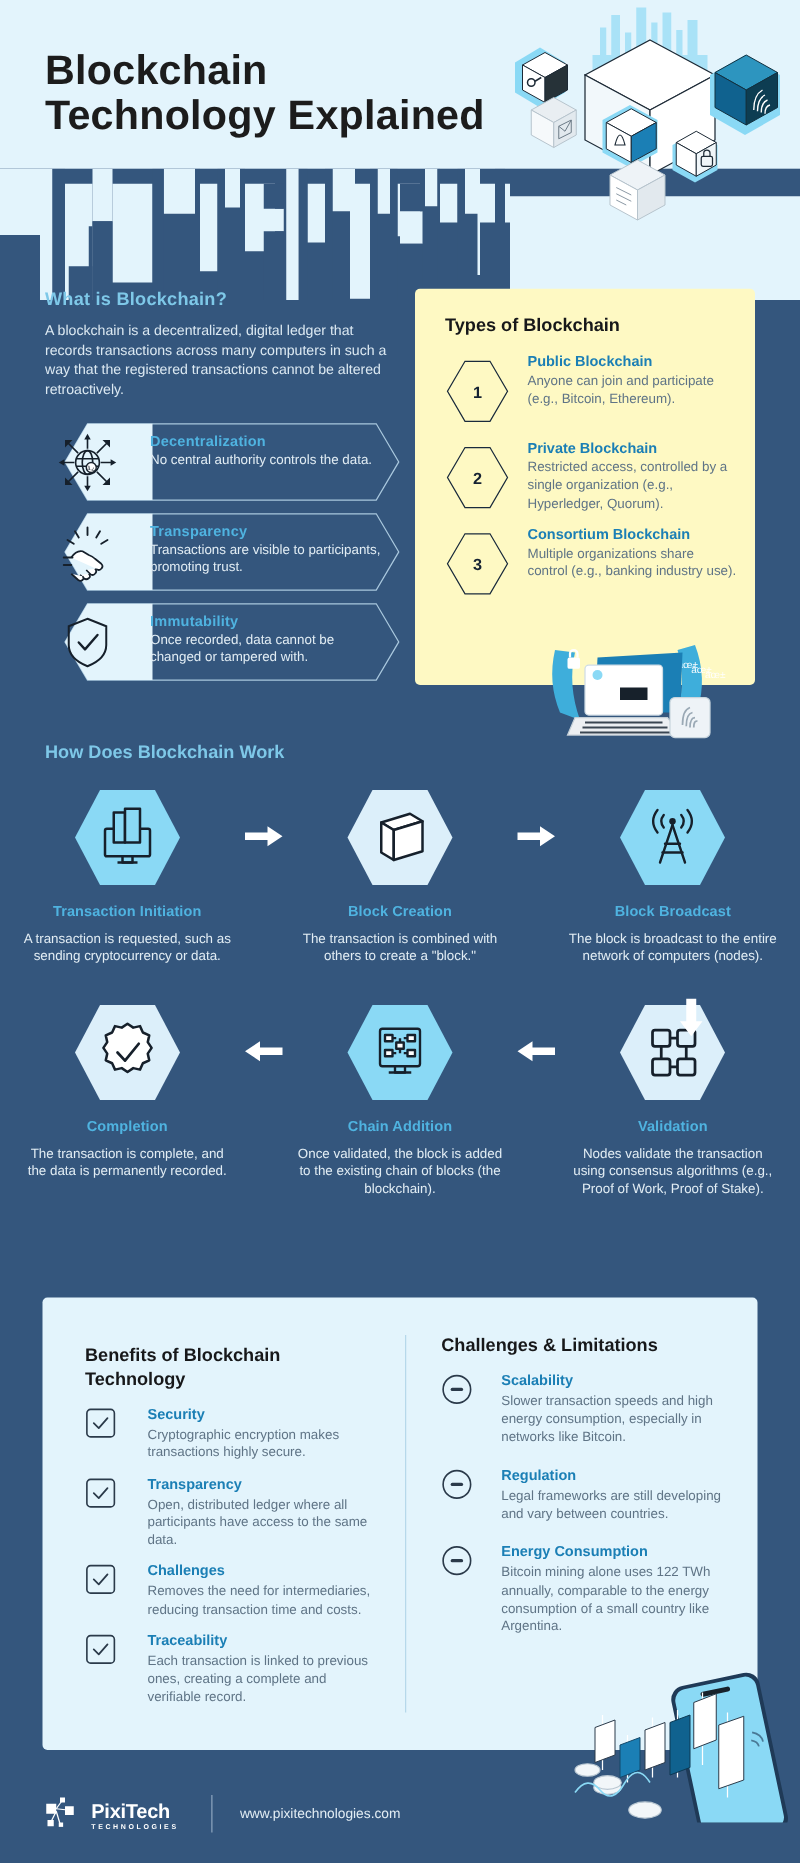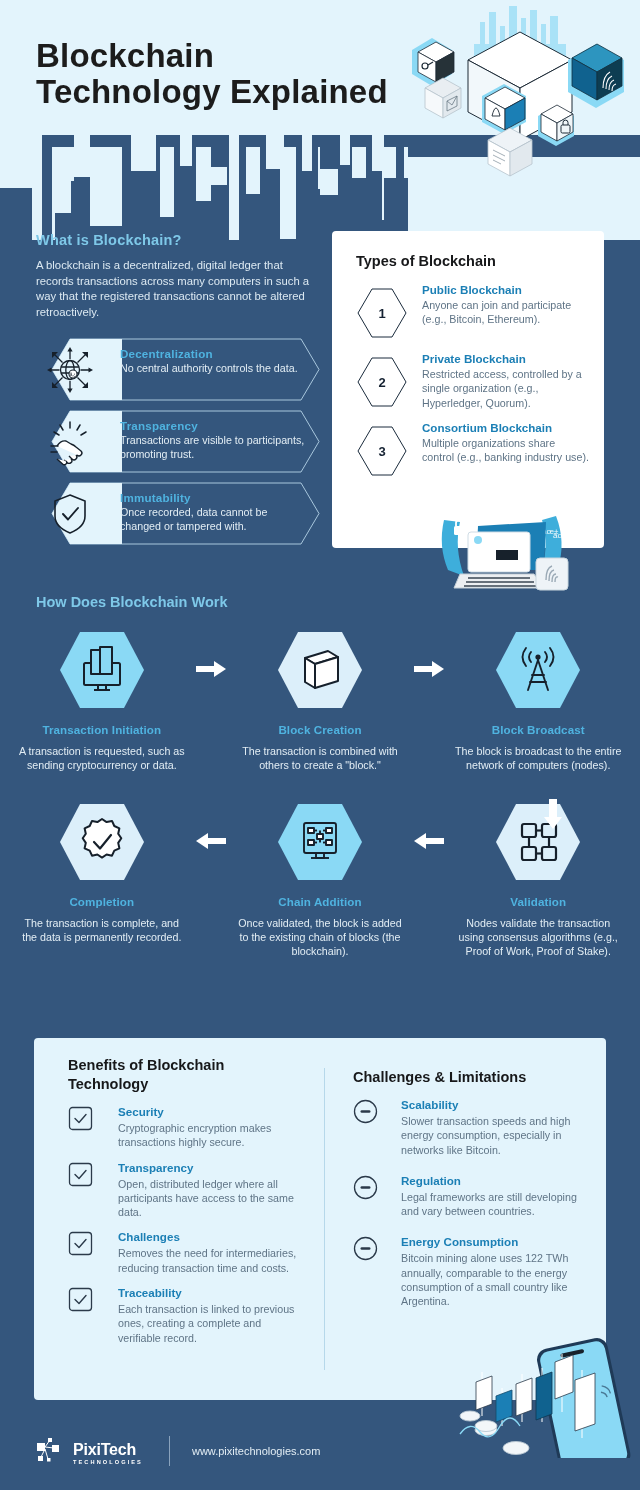--- a/index.html
+++ b/index.html
@@ -101,21 +101,21 @@
     line-height: 14px;
     color: #e2edf4;
   }
 
   
   .types-card {
     position: absolute;
     left: 332px; top: 231px;
     width: 272px;
     height: 317px;
-    background: #ffffff;
+    background: #fef9c3;
     border-radius: 4px;
     z-index: 5;
     overflow: hidden;
   }
   .types-title {
     margin: 22px 0 0 24px;
     font-size: 14.5px;
     font-weight: bold;
     color: #17181a;
   }
@@ -216,21 +216,21 @@
     position: absolute;
     left: 34px; top: 1038px;
     width: 572px;
     height: 362px;
     background: #e3f4fc;
     border-radius: 4px;
     z-index: 5;
     overflow: hidden;
     display: flex;
   }
-  .bc-left { width: 290px; padding: 18px 18px 0 34px; }
+  .bc-left { width: 290px; padding: 38px 18px 0 34px; }
   .bc-divider { width: 1px; background: #b6d8ea; margin: 30px 0; }
   .bc-right { width: 281px; padding: 30px 18px 0 28px; }
   .bc-title {
     font-size: 14.5px;
     line-height: 19px;
     font-weight: bold;
     color: #17181a;
     margin-bottom: 11px;
   }
   .bc-item {

